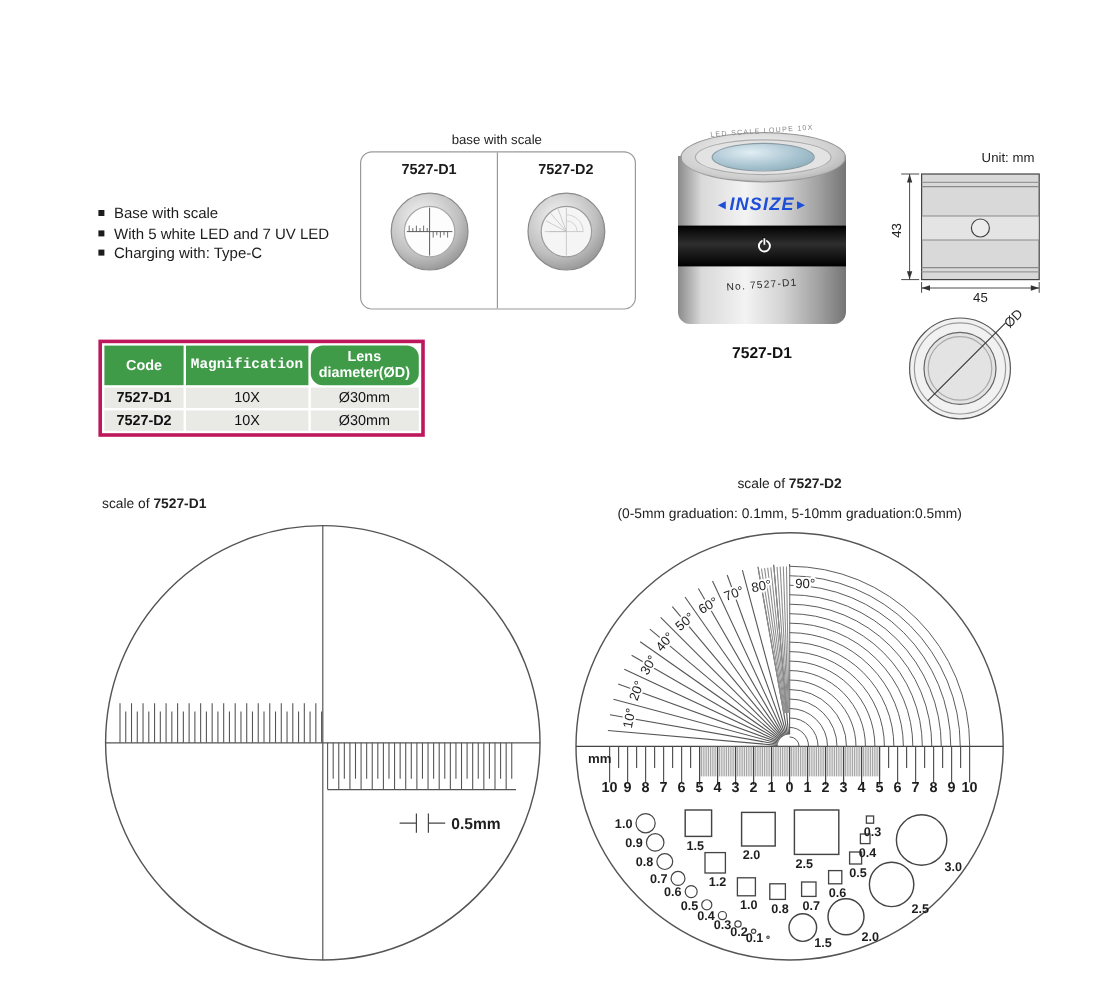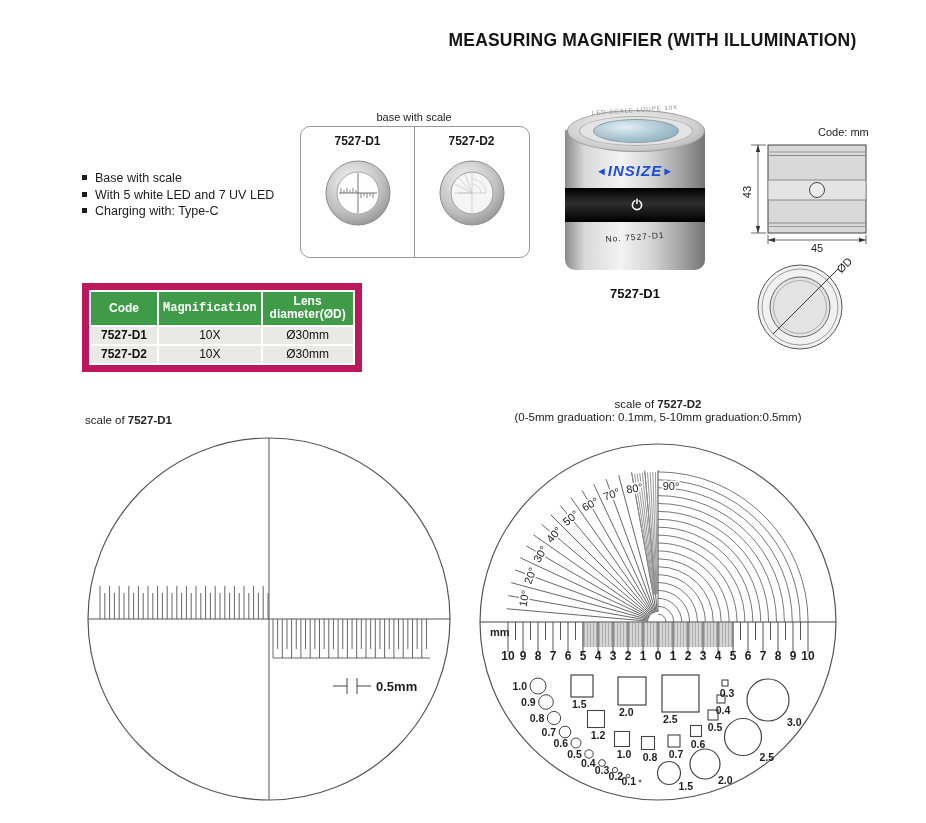--- a/index.html
+++ b/index.html
@@ -41,38 +41,37 @@
   .p-band{position:absolute;left:2px;top:82px;width:140px;height:34px;
           background:linear-gradient(#000,#2e2e2e 45%,#000);}
   .p-power{position:absolute;left:65px;top:9px;}
   .p-serial{position:absolute;left:0;top:126px;width:144px;text-align:center;font-size:8.5px;
             letter-spacing:1px;color:#2a2a2a;transform:rotate(-4deg);}
   .product-caption{left:563px;top:286px;width:144px;text-align:center;font-size:13px;font-weight:bold;}
   
   .unit-label{left:818px;top:126px;font-size:11px;color:#222;}
   
   .spec-table{left:82px;top:283px;}
-  .spec-table table{border-collapse:separate;border-spacing:2px;background:#fff;border:7px solid #be185d;}
+  .spec-table table{border-collapse:separate;border-spacing:2px;background:#fff;border:3px solid #be185d;}
   .spec-table th{background:#3f9b48;color:#fff;font-size:12px;font-weight:bold;line-height:1.12;
                  padding:3px 4px;text-align:center;vertical-align:middle;}
   .spec-table td{background:#e9e9e6;font-size:12px;text-align:center;padding:1px 4px;height:15px;}
   .spec-table td.code{font-weight:bold;}
-  .spec-table .c1{width:58px;} .spec-table .c2{width:92px;font-family:Liberation Mono, monospace;} .spec-table .c3{width:82px;}
+  .spec-table .c1{width:58px;} .spec-table .c2{width:92px;font-family:Liberation Mono, monospace;} .spec-table .c3{width:82px;border-radius:10px;}
   
   .d1-title{left:85px;top:414px;width:368px;font-size:11.5px;color:#222;}
   .d2-title{left:470px;top:398px;width:376px;text-align:center;font-size:11.5px;color:#222;}
-  .d2-subtitle{left:470px;top:411px;width:376px;text-align:center;font-size:11.5px;color:#222;}
+  .d2-subtitle{left:470px;top:423px;width:376px;text-align:center;font-size:11.5px;color:#222;}
   svg text{font-family:"Liberation Sans",sans-serif;}
 </style>
 </head>
 <body>
 
 <div class="page">
 
-  <div class="abs page-title">MEASURING MAGNIFIER (WITH ILLUMINATION)</div>
 
   <ul class="abs features">
     <li>Base with scale</li>
     <li>With 5 white LED and 7 UV LED</li>
     <li>Charging with: Type-C</li>
   </ul>
 
   <div class="abs base-caption">base with scale</div>
   <div class="abs base-box">
     <div class="base-divider"></div>
@@ -132,21 +131,21 @@
       <svg class="p-power" width="14" height="15" viewBox="0 0 14 15">
         <circle cx="7" cy="8" r="4.6" fill="none" stroke="#fff" stroke-width="1.6"></circle>
         <line x1="7" y1="1" x2="7" y2="6.5" stroke="#000" stroke-width="3"></line>
         <line x1="7" y1="1.5" x2="7" y2="7" stroke="#fff" stroke-width="1.6"></line>
       </svg>
     </div>
     <div class="p-serial">No. 7527-D1</div>
   </div>
   <div class="abs product-caption">7527-D1</div>
 
-  <div class="abs unit-label">Code: mm</div>
+  <div class="abs unit-label">Unit: mm</div>
   <svg class="abs" style="left:735px;top:140px;" width="185" height="225" viewBox="0 0 185 225">
     <rect x="33" y="5" width="98" height="88" fill="#d9d9d9" stroke="#444"></rect>
     <line x1="33" y1="12" x2="131" y2="12" stroke="#999"></line>
     <line x1="33" y1="15.5" x2="131" y2="15.5" stroke="#8a8a8a"></line>
     <rect x="33.5" y="40" width="97" height="20" fill="#e4e4e4"></rect>
     <line x1="33" y1="40" x2="131" y2="40" stroke="#8a8a8a"></line>
     <line x1="33" y1="60" x2="131" y2="60" stroke="#8a8a8a"></line>
     <line x1="33" y1="83" x2="131" y2="83" stroke="#8a8a8a"></line>
     <line x1="33" y1="86.5" x2="131" y2="86.5" stroke="#999"></line>
     <circle cx="82" cy="50" r="7.5" fill="#ececec" stroke="#444"></circle>

